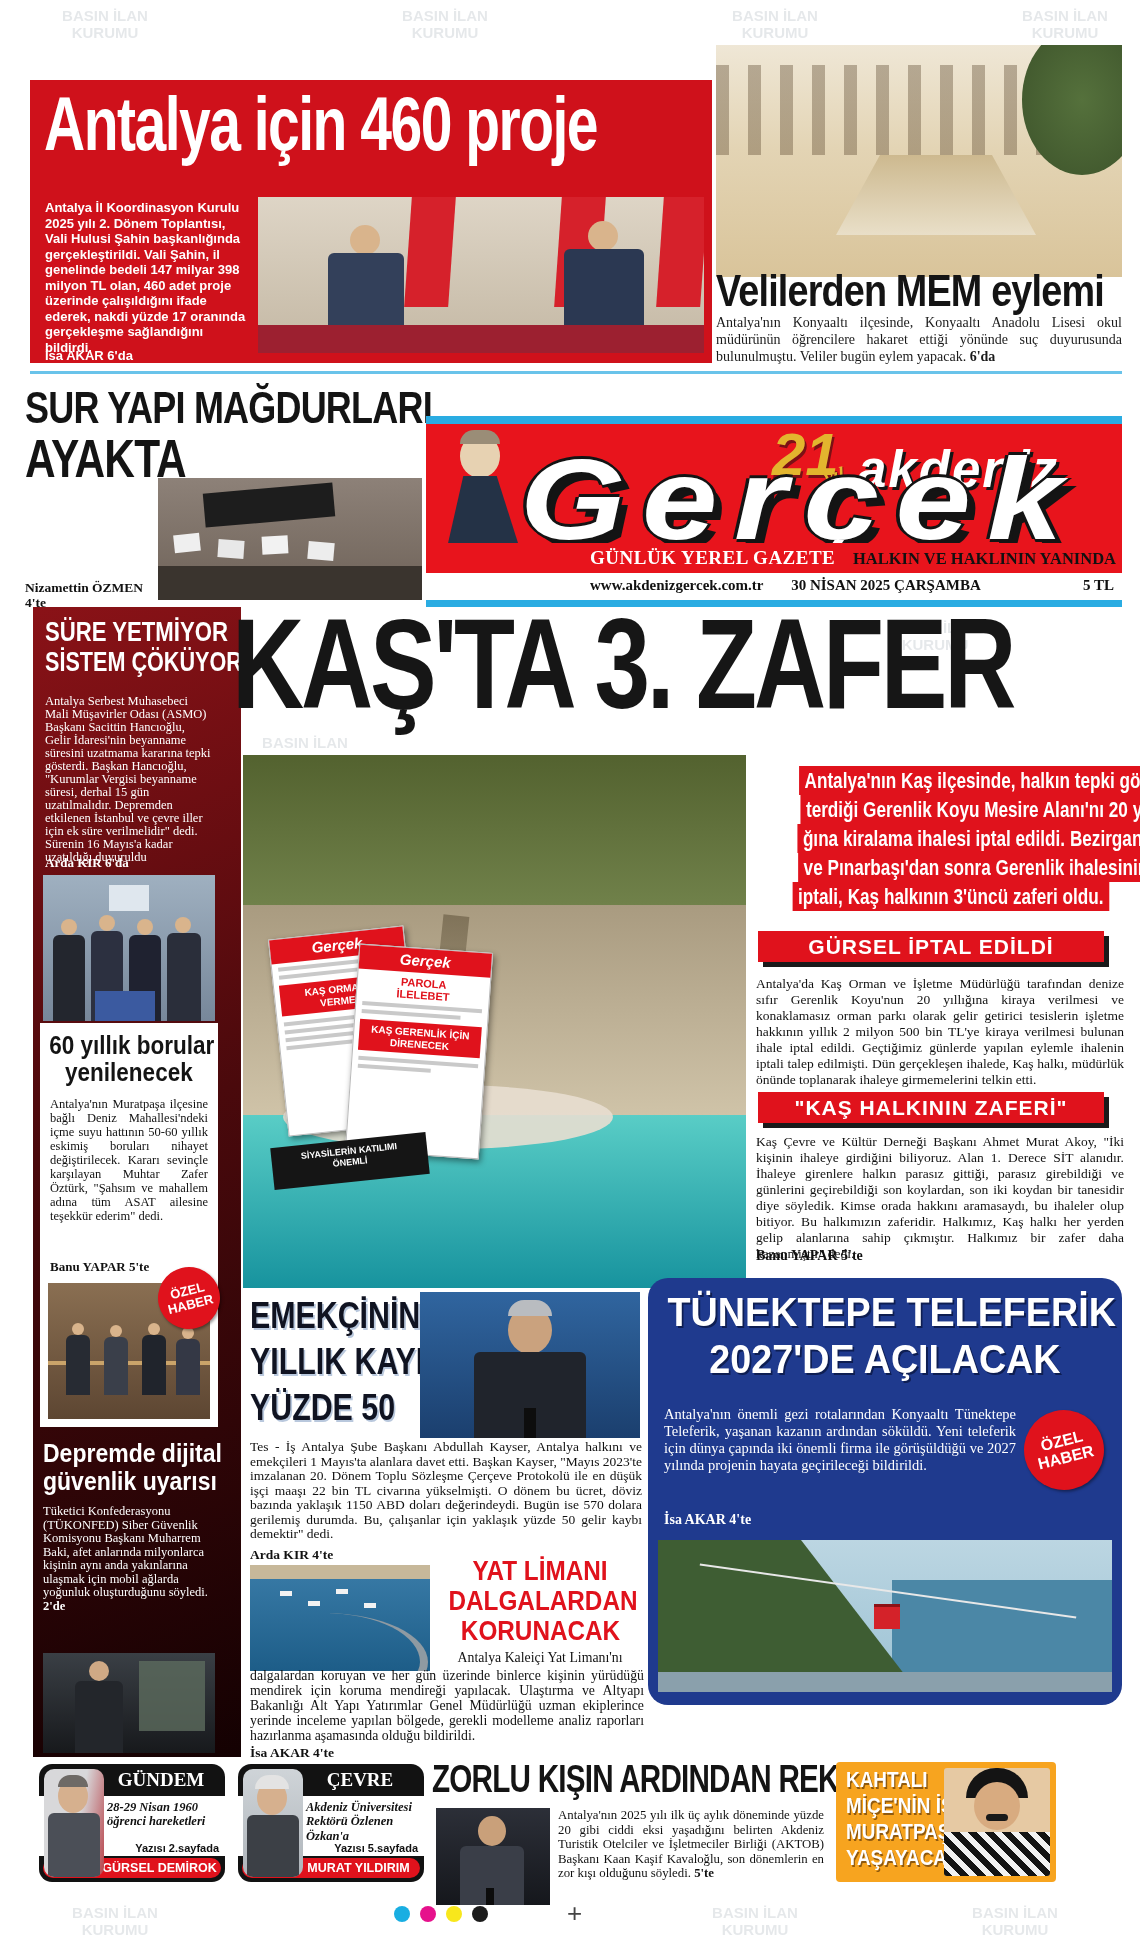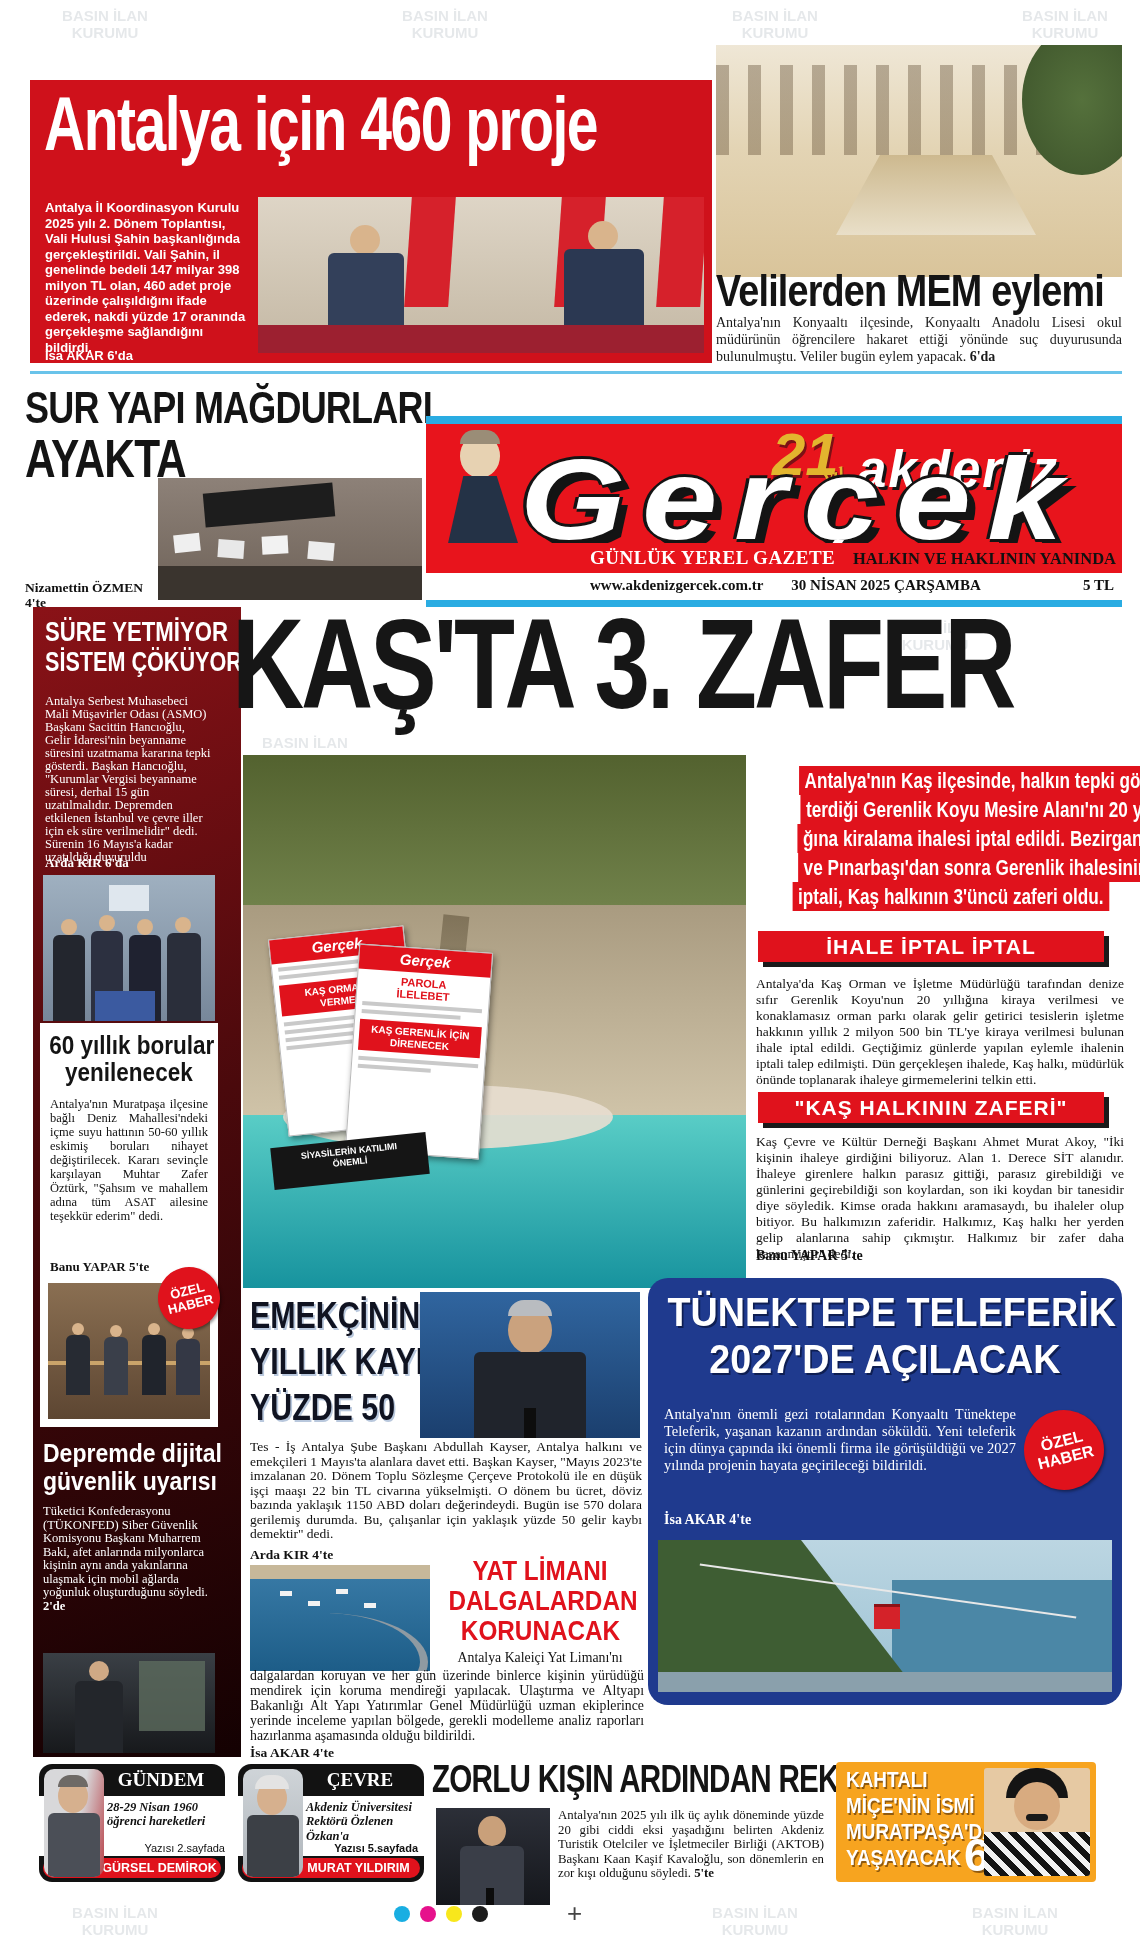--- a/index.html
+++ b/index.html
@@ -230,21 +230,21 @@
       <div>ÖNEMLİ</div>
   </div>
 
   <div class="abs" style="left:748px;top:766px;width:378px;text-align:center;">
     <div><span class="redstrip" style="font-size:22px;line-height:27px;">Antalya'nın Kaş ilçesinde, halkın tepki gös-</span></div>
     <div><span class="redstrip" style="font-size:22px;line-height:27px;">terdiği Gerenlik Koyu Mesire Alanı'nı 20 yıllı-</span></div>
     <div><span class="redstrip" style="font-size:22px;line-height:27px;">ğına kiralama ihalesi iptal edildi. Bezirgan</span></div>
     <div><span class="redstrip" style="font-size:22px;line-height:27px;">ve Pınarbaşı'dan sonra Gerenlik ihalesinin</span></div>
     <div><span class="redstrip" style="font-size:22px;line-height:27px;">iptali, Kaş halkının 3'üncü zaferi oldu.</span></div>
   </div>
-  <div class="abs banner sans" style="left:758px;top:931px;width:346px;height:31px;font-size:21px;line-height:31px;">İHALE İPTAL İPTAL</div>
+  <div class="abs banner sans" style="left:758px;top:931px;width:346px;height:31px;font-size:21px;line-height:31px;">GÜRSEL İPTAL EDİLDİ</div>
   <div class="abs serif just" style="left:756px;top:976px;width:368px;font-size:13.5px;line-height:16px;color:#111;">Antalya'da Kaş Orman ve İşletme Müdürlüğü tarafından denize sıfır Gerenlik Koyu'nun 20 yıllığına kiraya verilmesi ve konaklamasız orman parkı olarak gelir getirici tesislerin işletme hakkının yıllık 2 milyon 500 bin TL'ye kiraya verilmesi bulunan ihale iptal edildi. Geçtiğimiz günlerde yapılan eylemle ihalenin iptali talep edilmişti. Dün gerçekleşen ihalede, Kaş halkı, müdürlük önünde toplanarak ihaleye girmemelerini telkin etti.</div>
   <div class="abs banner sans" style="left:758px;top:1092px;width:346px;height:31px;font-size:21px;line-height:31px;">"KAŞ HALKININ ZAFERİ"</div>
   <div class="abs serif just" style="left:756px;top:1134px;width:368px;font-size:13.5px;line-height:16px;color:#111;">Kaş Çevre ve Kültür Derneği Başkanı Ahmet Murat Akoy, "İki kişinin ihaleye girdiğini biliyoruz. Alan 1. Derece SİT alanıdır. İhaleye girenlere halkın parasız gittiği, parasız girebildiği ve günlerini geçirebildiği son koylardan, son iki koydan bir tanesidir diye söyledik. Kimse orada hakkını aramasaydı, bu ihaleler olup bitiyor. Bu halkımızın zaferidir. Halkımız, Kaş halkı her yerden gelip alanlarına sahip çıkmıştır. Halkımız bir zafer daha kazanmıştır" dedi.</div>
   <div class="abs serif" style="left:756px;top:1248px;font-weight:700;font-size:14px;color:#111;">Banu YAPAR 5'te</div>
 
   <span class="hl sans" style="position:absolute;left:250px;top:1297px;font-size:37px;color:#101321;transform:scaleX(.82);text-shadow:2px 2px 0 #b9c8dd;">EMEKÇİNİN</span>
   <span class="hl sans" style="position:absolute;left:250px;top:1343px;font-size:37px;color:#101321;transform:scaleX(.82);text-shadow:2px 2px 0 #b9c8dd;">YILLIK KAYBI</span>
   <span class="hl sans" style="position:absolute;left:250px;top:1389px;font-size:37px;color:#101321;transform:scaleX(.82);text-shadow:2px 2px 0 #b9c8dd;">YÜZDE 50</span>
   <div class="abs photo" style="left:420px;top:1292px;width:220px;height:146px;background:linear-gradient(#30659f,#1b3f6e);">
     <div class="head" style="left:88px;top:14px;width:44px;height:48px;background:#caa27e;"></div>
@@ -289,21 +289,21 @@
       <div class="abs" style="left:40px;top:50px;width:380px;height:2px;background:#e8e8e8;transform:rotate(8deg);"></div>
       <div class="abs" style="left:216px;top:64px;width:26px;height:22px;background:#d42229;border-top:3px solid #8c1216;"></div>
       <div class="abs" style="left:0;bottom:0;width:100%;height:20px;background:#8aa0ac;"></div>
     </div>
   </div>
 
   <div class="abs cornerbox" style="left:39px;top:1764px;width:186px;height:118px;">
     <div class="serif" style="height:32px;color:#fff;font-weight:800;font-size:19px;text-align:center;line-height:32px;padding-left:58px;">GÜNDEM</div>
     <div style="position:absolute;left:0;top:32px;right:0;bottom:26px;background:#fff;">
       <div class="serif" style="font-style:italic;font-weight:700;font-size:12.5px;line-height:1.15;padding:4px 6px 0 68px;color:#111;">28-29 Nisan 1960 öğrenci hareketleri</div>
-      <div class="sans" style="position:absolute;right:0;bottom:2px;font-weight:400;font-size:11px;color:#111;">Yazısı 2.sayfada</div>
+      <div class="sans" style="position:absolute;right:6px;bottom:2px;font-weight:700;font-size:11px;color:#111;">Yazısı 2.sayfada</div>
     </div>
     <div class="pill">GÜRSEL DEMİROK</div>
     <div class="abs photo" style="left:5px;top:5px;width:60px;height:108px;border-radius:10px;background:linear-gradient(100deg,#d8d8da 55%,#b8434a 100%);">
       <div class="head" style="left:14px;top:10px;width:30px;height:34px;background:#d6b08e;"></div>
       <div class="abs" style="left:14px;top:6px;width:30px;height:12px;border-radius:15px 15px 0 0;background:#6e6a66;"></div>
       <div class="fig" style="left:4px;top:44px;width:52px;height:64px;background:#4b4f57;"></div>
     </div>
   </div>
 
   <div class="abs cornerbox" style="left:238px;top:1764px;width:186px;height:118px;">
@@ -324,21 +324,21 @@
   <div class="abs photo" style="left:436px;top:1808px;width:114px;height:97px;background:linear-gradient(#2c2f38,#15171c);">
     <div class="head" style="left:42px;top:8px;width:28px;height:30px;background:#c9a07a;"></div>
     <div class="fig" style="left:24px;top:38px;width:64px;height:59px;background:#3a3e48;"></div>
     <div class="abs" style="left:50px;top:80px;width:8px;height:17px;background:#0c0c0c;"></div>
   </div>
   <p class="abs serif just" style="left:558px;top:1808px;width:266px;margin:0;font-size:12.8px;line-height:14.5px;color:#111;">
     <span>Antalya'nın 2025 yılı ilk üç aylık döneminde yüzde 20 gibi ciddi eksi yaşadığını belirten Akdeniz Turistik Otelciler ve İşletmeciler Birliği (AKTOB) Başkanı Kaan Kaşif Kavaloğlu, son dönemlerin en zor kışı olduğunu söyledi.</span>
     <b>5'te</b>
   </p>
 
-  <div class="abs" style="left:836px;top:1762px;width:260px;height:120px;background:#f7a41f;border-radius:4px;">
+  <div class="abs" style="left:836px;top:1762px;width:220px;height:120px;background:#f7a41f;border-radius:4px;">
     <span class="hl sans" style="position:absolute;left:10px;top:8px;font-size:21.5px;color:#fff;transform:scaleX(.88);text-shadow:1.5px 1.5px 0 rgba(60,30,0,.55);">KAHTALI</span>
     <span class="hl sans" style="position:absolute;left:10px;top:34px;font-size:21.5px;color:#fff;transform:scaleX(.88);text-shadow:1.5px 1.5px 0 rgba(60,30,0,.55);">MİÇE'NİN İSMİ</span>
     <span class="hl sans" style="position:absolute;left:10px;top:60px;font-size:21.5px;color:#fff;transform:scaleX(.88);text-shadow:1.5px 1.5px 0 rgba(60,30,0,.55);">MURATPAŞA'DA</span>
     <span class="hl sans" style="position:absolute;left:10px;top:86px;font-size:21.5px;color:#fff;transform:scaleX(.88);text-shadow:1.5px 1.5px 0 rgba(60,30,0,.55);">YAŞAYACAK</span>
     <span class="hl sans" style="position:absolute;left:128px;top:70px;font-size:46px;color:#fff;text-shadow:2px 2px 0 rgba(60,30,0,.55);">6</span>
     <div class="abs photo" style="right:6px;top:6px;width:106px;height:108px;background:#e6c9a3;border-radius:3px;">
       <div class="abs" style="left:22px;top:0;width:62px;height:30px;border-radius:31px 31px 0 0;background:#141414;"></div>
       <div class="head" style="left:30px;top:14px;width:46px;height:48px;background:#d8ab80;"></div>
       <div class="abs" style="left:42px;top:46px;width:22px;height:7px;border-radius:4px;background:#191919;"></div>
       <div class="abs" style="left:0;bottom:0;width:100%;height:44px;background:repeating-linear-gradient(45deg,#141414 0 6px,#f2f2f2 6px 12px);"></div>

